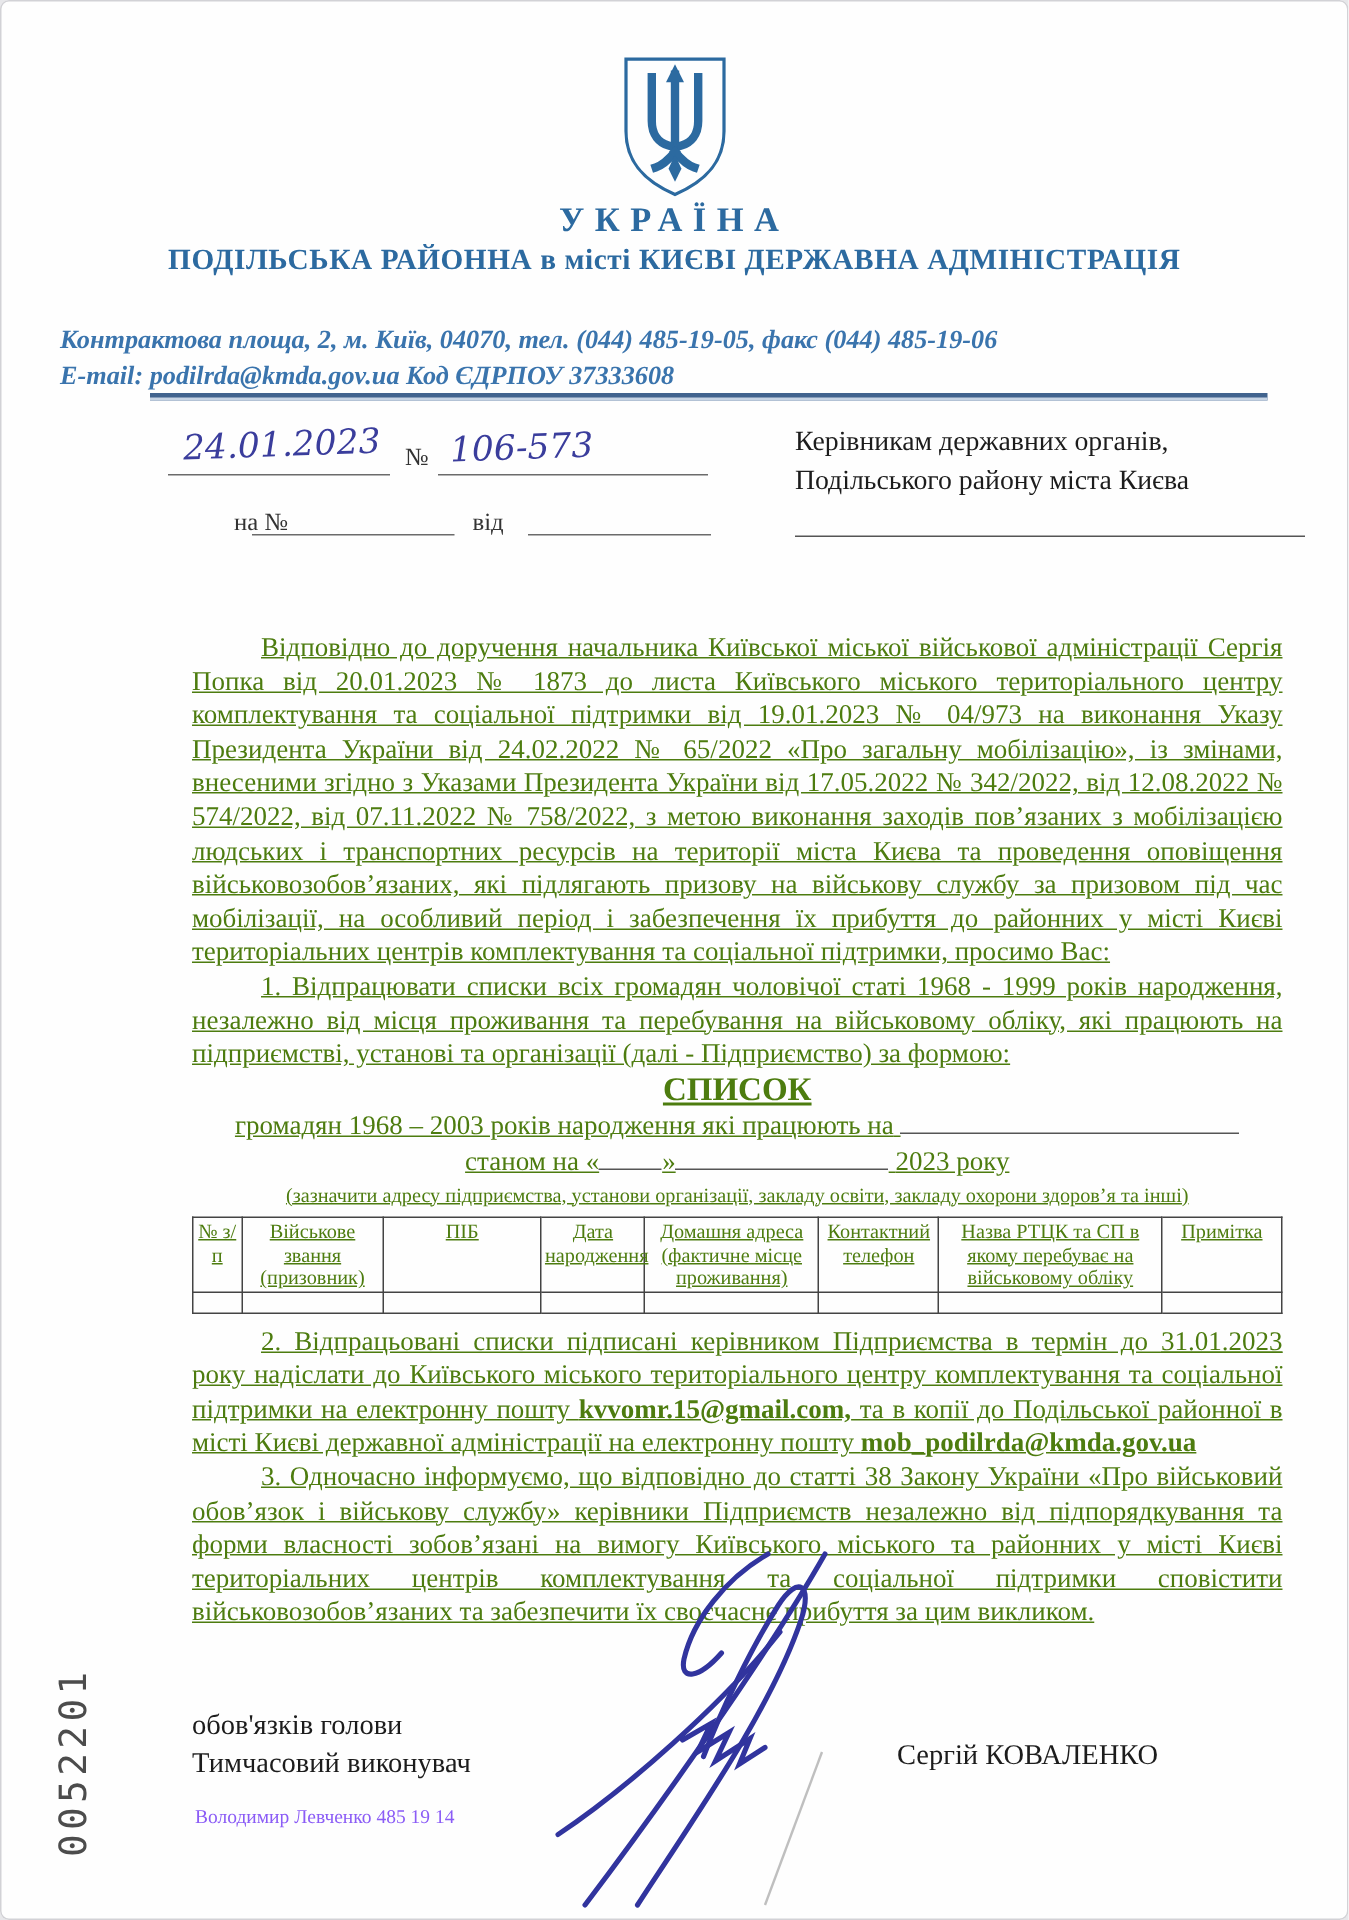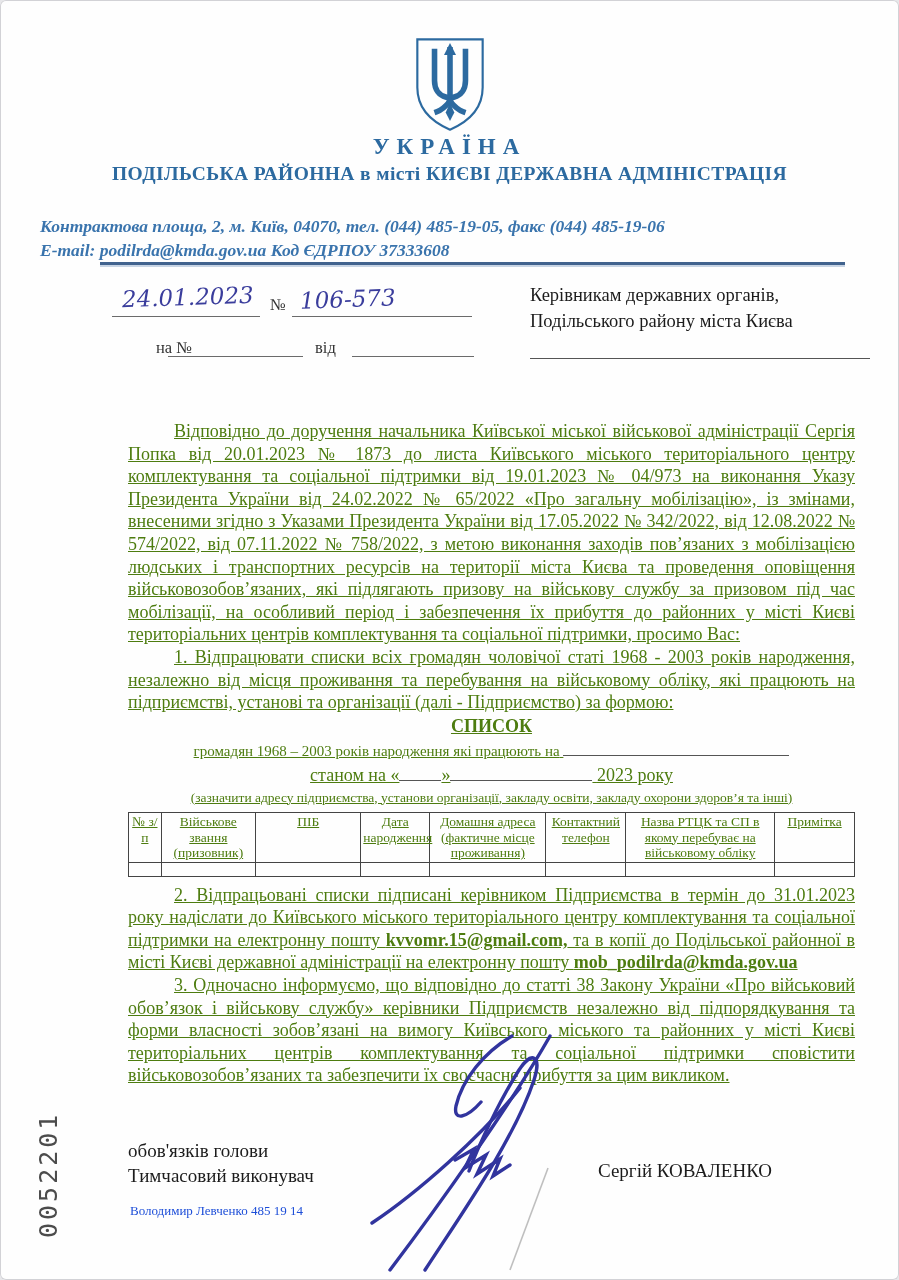--- a/index.html
+++ b/index.html
@@ -24,35 +24,35 @@
   .hand{font-style:italic;color:#3a3d9c;font-size:23px;transform:rotate(-2deg);
         font-family:"DejaVu Serif",serif;white-space:nowrap;}
   .ref-line{border-bottom:1.5px solid #6b6b6b;position:absolute;}
   .ref-label{font-size:16.5px;color:#333;position:absolute;}
   
   .addressee{left:530px;width:348px;top:282px;font-size:18.5px;color:#1c1c1c;line-height:26px;}
   .blank{display:inline-block;border-bottom:1.5px solid #555;height:17px;vertical-align:baseline;}
   
   .content{left:128px;width:727px;top:420px;color:#4d7c0f;font-size:18px;line-height:22.6px;text-decoration:underline;}
   .para{text-align:justify;text-indent:46px;margin:0;}
-  .list-title{text-align:center;font-weight:bold;margin:1px 0 0 0;font-size:18px;}
-  .list-subtitle{text-align:center;margin:1px 0 0 0;font-size:15px;}
+  .list-title{text-align:center;font-weight:bold;margin:1px 0 0 0;font-size:22px;}
+  .list-subtitle{text-align:center;margin:1px 0 0 0;font-size:18px;}
   .asof{text-align:center;margin:0;font-size:18px;}
   .note{text-align:center;margin:0;font-size:13.5px;}
   table.ftable{border-collapse:collapse;width:100%;margin-top:3px;table-layout:fixed;}
   table.ftable th,table.ftable td{border:1.5px solid #444;font-size:13.5px;line-height:15.5px;
        font-weight:normal;text-align:center;padding:1px 2px;vertical-align:top;}
   table.ftable td{height:11px;}
   .p2{margin-top:7px;}
   .bold{font-weight:bold;}
   .uline{text-decoration:underline;}
   
   .sig-pos{left:128px;top:1138px;font-size:19px;line-height:25px;color:#1c1c1c;}
   .sig-name{left:598px;top:1160px;font-size:19px;color:#1c1c1c;}
-  .sig-exec{left:130px;top:1203px;font-size:13px;color:#1d4ed8;}
+  .sig-exec{left:130px;top:1203px;font-size:13px;color:#8b5cf6;}
   .stamp{left:34px;top:1058px;height:180px;writing-mode:vertical-rl;transform:rotate(180deg);
          font-family:"DejaVu Sans Mono",monospace;font-size:25px;color:#4c4c4c;letter-spacing:3px;}
   .sig-svg{left:362px;top:1018px;}
 </style>
 </head>
 <body>
 
 <div class="page">
 
   <div class="abs emblem-wrap">
@@ -90,21 +90,21 @@
   <div class="abs addressee">
     <div>Керівникам державних органів,</div>
     <div>Подільського району міста Києва</div>
     <div style="margin-top:6px;">
       <span class="blank" style="width:340px;"></span>
     </div>
   </div>
 
   <div class="abs content">
     <p class="para">Відповідно до доручення начальника Київської міської військової адміністрації Сергія Попка від 20.01.2023 № 1873 до листа Київського міського територіального центру комплектування та соціальної підтримки від 19.01.2023 № 04/973 на виконання Указу Президента України від 24.02.2022 № 65/2022 «Про загальну мобілізацію», із змінами, внесеними згідно з Указами Президента України від 17.05.2022 № 342/2022, від 12.08.2022 № 574/2022, від 07.11.2022 № 758/2022, з метою виконання заходів пов’язаних з мобілізацією людських і транспортних ресурсів на території міста Києва та проведення оповіщення військовозобов’язаних, які підлягають призову на військову службу за призовом під час мобілізації, на особливий період і забезпечення їх прибуття до районних у місті Києві територіальних центрів комплектування та соціальної підтримки, просимо Вас:</p>
-    <p class="para">1. Відпрацювати списки всіх громадян чоловічої статі 1968 - 2003 років народження, незалежно від місця проживання та перебування на військовому обліку, які працюють на підприємстві, установі та організації (далі - Підприємство) за формою:</p>
+    <p class="para">1. Відпрацювати списки всіх громадян чоловічої статі 1968 - 1999 років народження, незалежно від місця проживання та перебування на військовому обліку, які працюють на підприємстві, установі та організації (далі - Підприємство) за формою:</p>
 
     <p class="list-title">СПИСОК</p>
     <p class="list-subtitle"><span>громадян 1968 – 2003 років народження які працюють на</span>
       <span class="blank" style="width:226px;"></span>
     </p>
     <p class="asof"><span>станом на «</span><span class="blank" style="width:42px;"></span><span>»</span><span class="blank" style="width:142px;"></span>&nbsp;<span>2023 року</span></p>
     <p class="note">(зазначити адресу підприємства, установи організації, закладу освіти, закладу охорони здоров’я та інші)</p>
 
     <table class="ftable">
       <colgroup>

